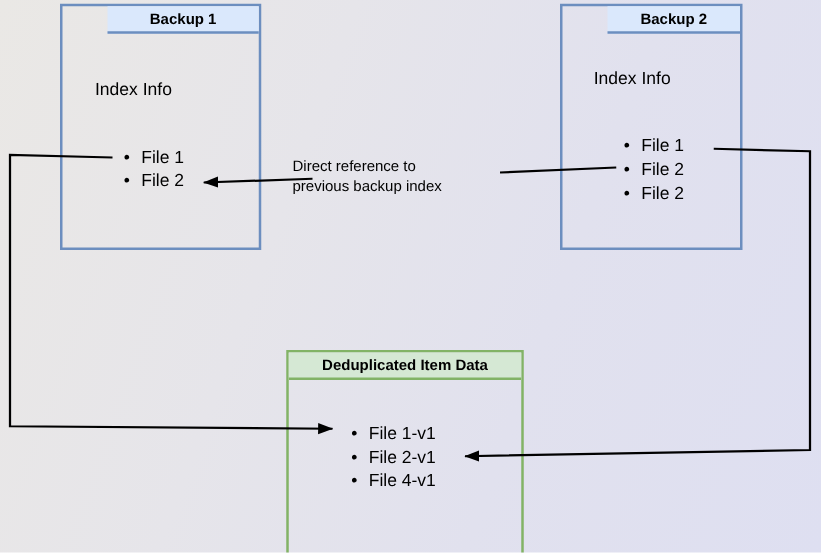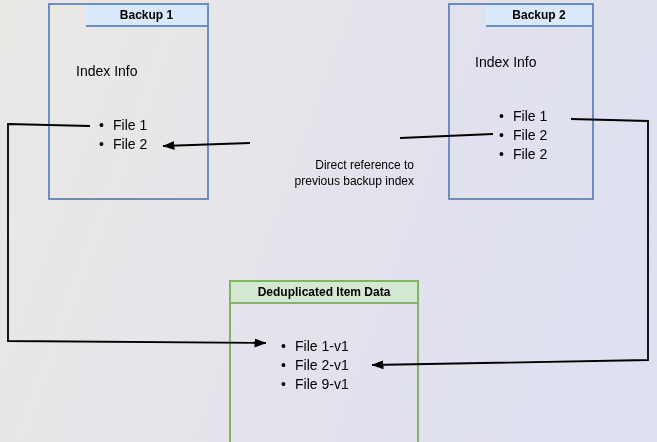--- a/index.html
+++ b/index.html
@@ -72,26 +72,25 @@
     fill: none;
     stroke: var(--line, #000);
     stroke-width: 1.8;
   }
   .arrowhead { fill: var(--line, #000); }
   .annotation {
     position: absolute;
     left: 234px;
     top: 125px;
     width: 180px;
-    text-align: right;
+    text-align: left;
     font-size: 12px;
     line-height: 16px;
     white-space: pre-line;
     z-index: 6;
-    margin-top: 32px;
   }
 </style>
 </head>
 <body>
 
 <div class="stage" style="--blue-fill: #dae8fc; --blue-border: #6c8ebf; --green-fill: #d5e8d4; --green-border: #82b366; --line: #000000;">
 
   <div class="box blue" style="left:48px; top:3px; width:161px; height:197px;">
     <div class="box-header">
       <span>Backup 1</span>
@@ -115,21 +114,21 @@
     </ul>
   </div>
 
   <div class="box green" style="left:229px; top:280px; width:190px; height:181px;">
     <div class="box-header">
       <span>Deduplicated Item Data</span>
     </div>
     <ul class="filelist" style="left:50px; top:55px;">
       <li>File 1-v1</li>
       <li>File 2-v1</li>
-      <li>File 9-v1</li>
+      <li>File 4-v1</li>
     </ul>
   </div>
 
   <div class="annotation">Direct reference to
 previous backup index</div>
 
   <svg class="overlay" width="657" height="442" viewBox="0 0 657 442">
     <defs>
       <marker id="ah" markerWidth="13" markerHeight="10" refX="11.5" refY="5" orient="auto" markerUnits="userSpaceOnUse">
         <path class="arrowhead" d="M0,0.5 L12,5 L0,9.5 Z"></path>

